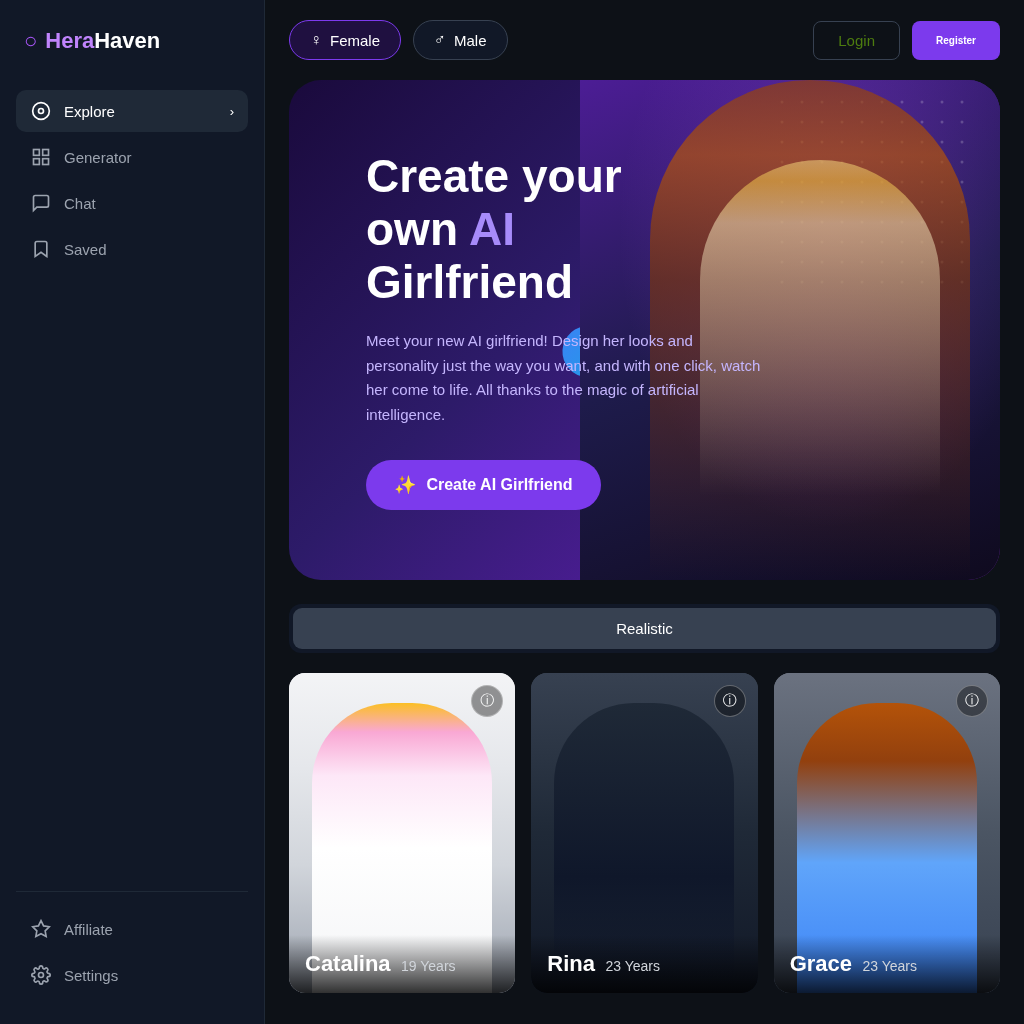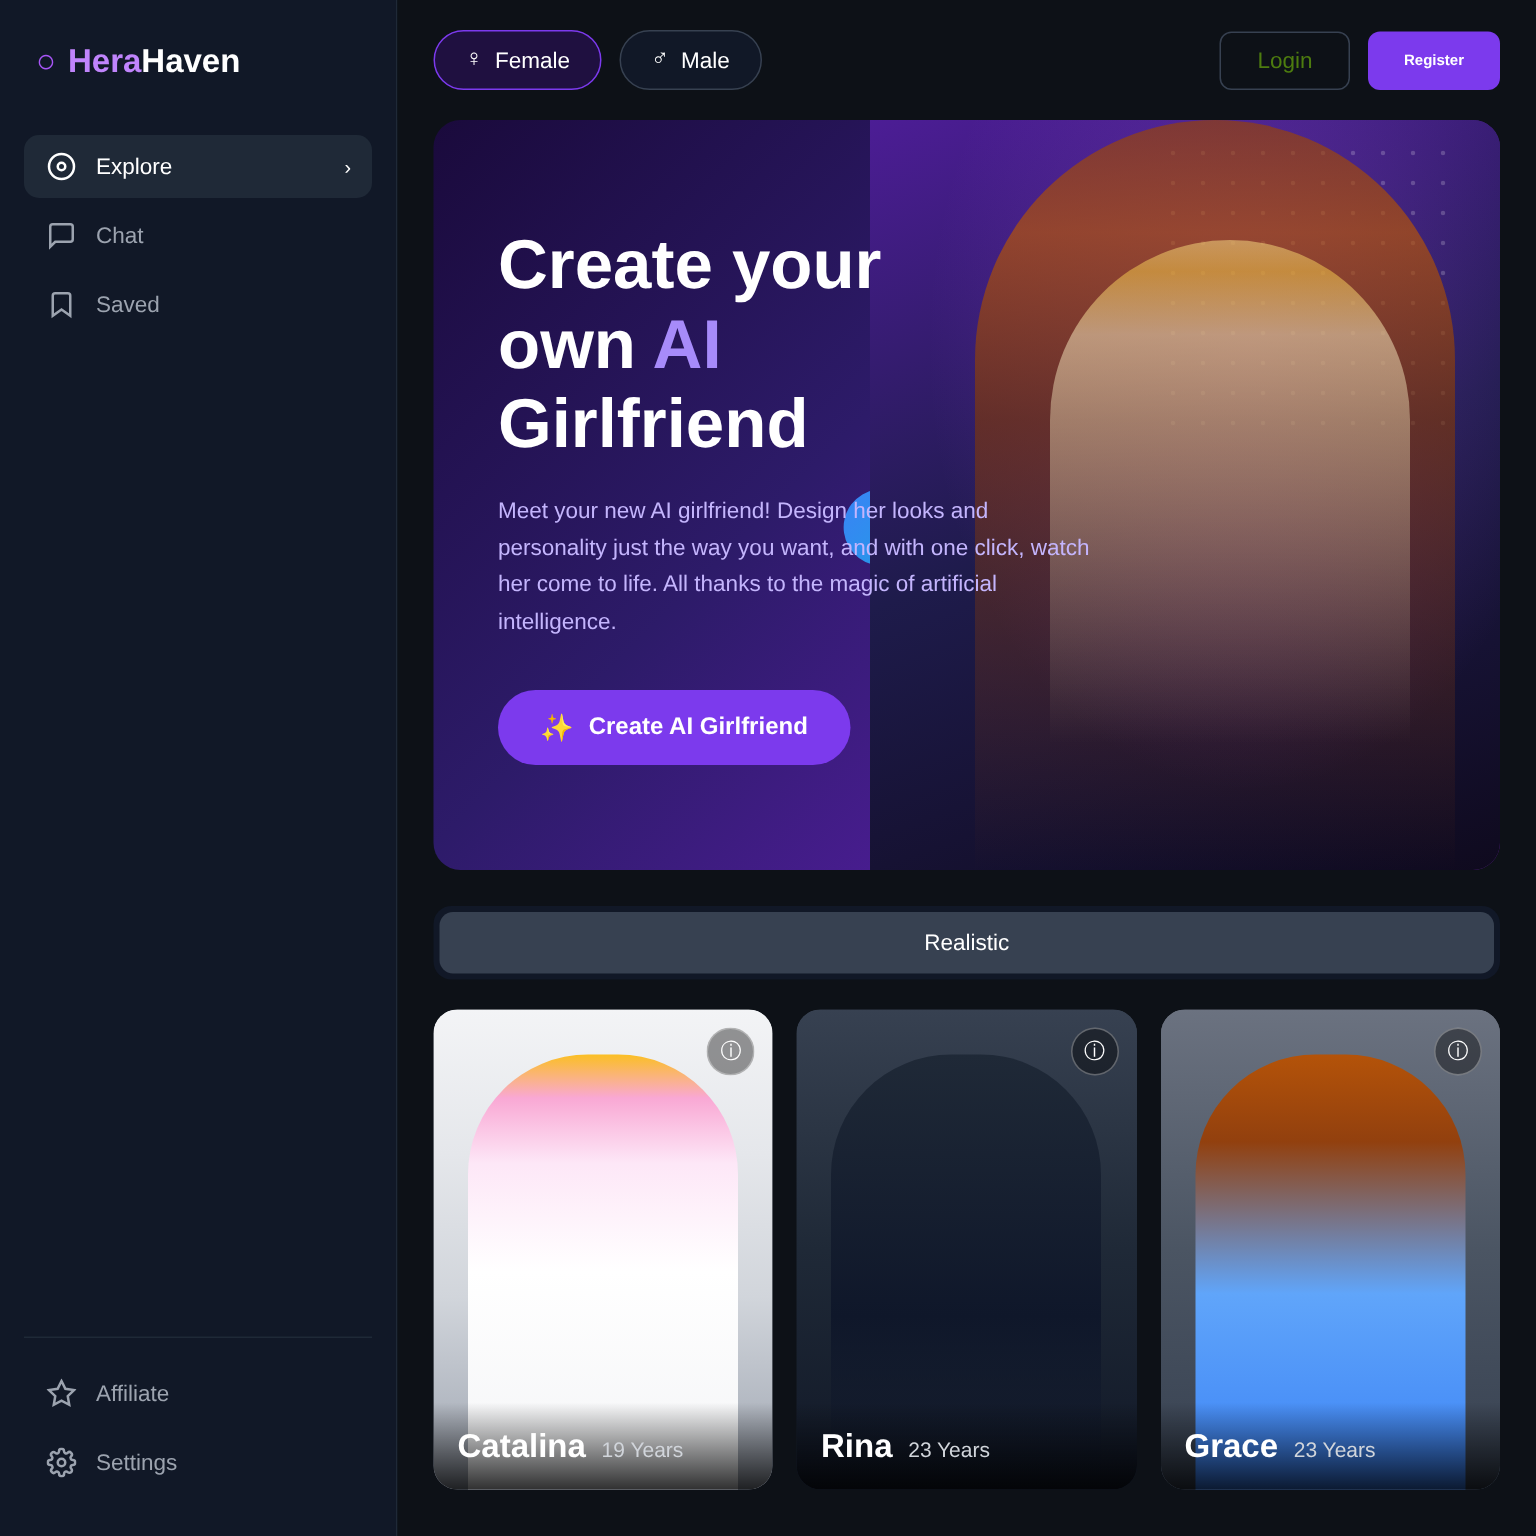--- a/index.html
+++ b/index.html
@@ -137,28 +137,28 @@
       background: #7c3aed;
       color: #fff;
       font-size: 10px;
       cursor: pointer;
       font-weight: 700;
     }
 
     
     .hero {
       margin: 0 24px 24px;
-      border-radius: 18px;
+      border-radius: 32px;
       background: linear-gradient(135deg, #1a0a3c 0%, #2d1b69 40%, #4c1d95 70%, #6b21a8 100%);
       min-height: 500px;
       position: relative;
       overflow: hidden;
       display: flex;
       align-items: center;
-      padding: 48px 43px;
+      padding: 48px 77px;
     }
     .hero-content {
       max-width: 520px;
       z-index: 2;
     }
     .hero-title {
       font-size: 46px;
       font-weight: 700;
       line-height: 1.15;
       margin-bottom: 20px;
@@ -356,20 +356,31 @@
   <div class="nav-items">
     <div class="nav-item active">
       <span class="nav-icon">
         <svg width="20" height="20" viewBox="0 0 24 24" fill="none" stroke="currentColor" stroke-width="2">
             <circle cx="12" cy="12" r="10"></circle>
             <circle cx="12" cy="12" r="3"></circle>
           </svg>
       </span>
       <span>Explore</span>
       <span class="chevron">›</span>
+    </div>
+    <div class="nav-item">
+      <span class="nav-icon">
+        <svg width="20" height="20" viewBox="0 0 24 24" fill="none" stroke="currentColor" stroke-width="2">
+            <rect x="3" y="3" width="7" height="7"></rect>
+            <rect x="14" y="3" width="7" height="7"></rect>
+            <rect x="3" y="14" width="7" height="7"></rect>
+            <rect x="14" y="14" width="7" height="7"></rect>
+          </svg>
+      </span>
+      <span>Generator</span>
     </div>
     <div class="nav-item">
       <span class="nav-icon">
         <svg width="20" height="20" viewBox="0 0 24 24" fill="none" stroke="currentColor" stroke-width="2">
             <path d="M21 15a2 2 0 01-2 2H7l-4 4V5a2 2 0 012-2h14a2 2 0 012 2z"></path>
           </svg>
       </span>
       <span>Chat</span>
     </div>
     <div class="nav-item">

